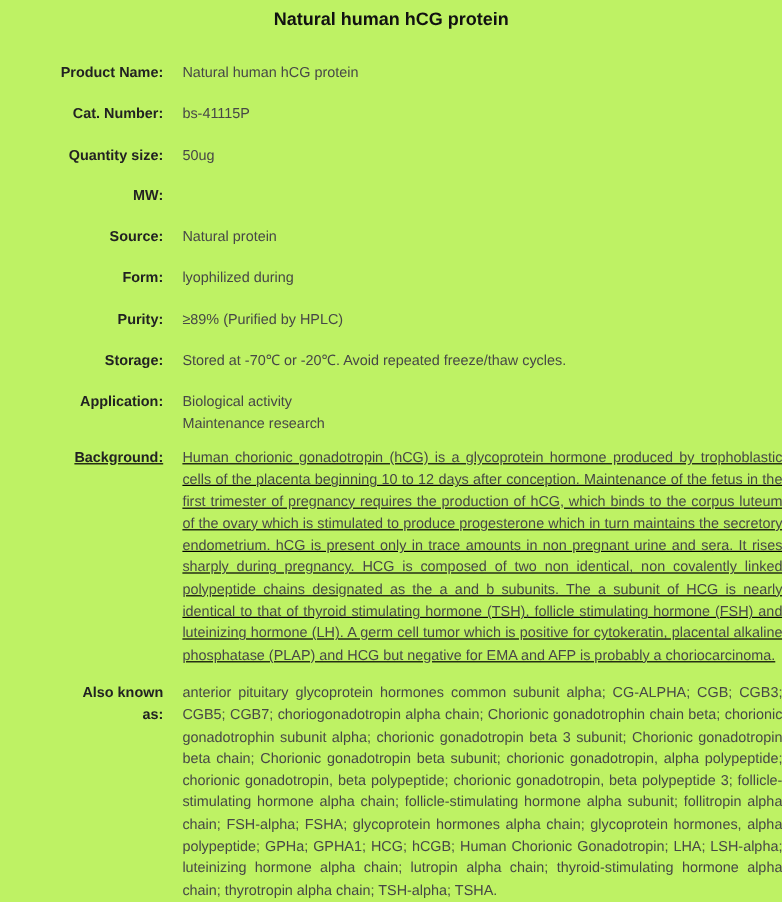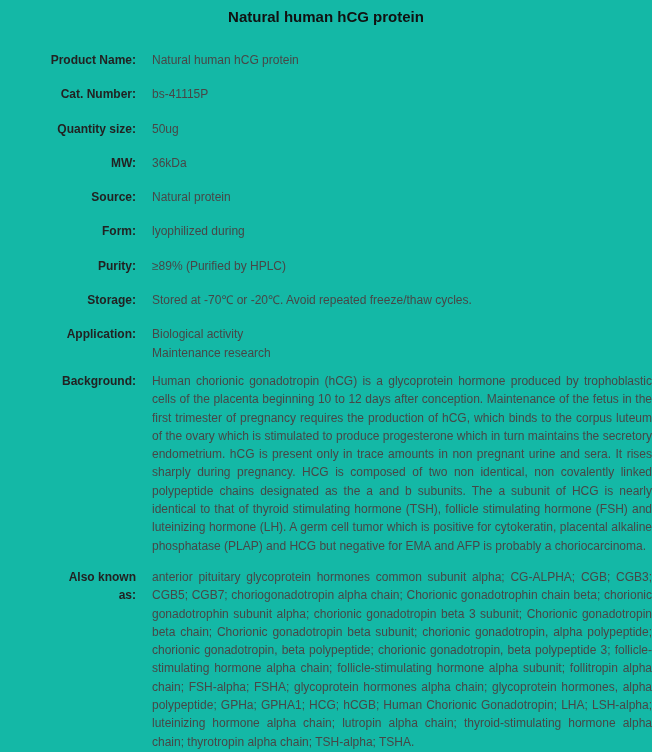--- a/index.html
+++ b/index.html
@@ -1,40 +1,40 @@
 <!DOCTYPE html>
 <html><head>
 <meta charset="utf-8">
 <style>
   html, body { margin: 0; padding: 0; background: #ffffff; }
   .page {
     position: relative;
     width: 652px;
     height: 752px;
-    background: #14b8a6;
+    background: #bef264;
     overflow: hidden;
     font-family: "Liberation Sans", sans-serif;
     -webkit-font-smoothing: antialiased;
   }
   .title {
     margin: 0;
     padding-top: 8px;
     text-align: center;
     font-size: 15px;
     font-weight: bold;
     color: #111111;
   }
   .rows { margin-top: 26px; padding-left: 32px; }
   .row {
     display: flex;
     align-items: flex-start;
     margin-bottom: 16px;
   }
   .row.tight-after { margin-bottom: 10px; }
-  .row.aka-gap     { margin-bottom: 13px; }
+  .row.aka-gap     { margin-bottom: 13px; text-decoration: underline; }
   .label {
     flex: 0 0 104px;
     width: 104px;
     text-align: right;
     font-size: 12px;
     font-weight: bold;
     color: #222222;
     line-height: 18.3px;
     box-sizing: border-box;
   }
@@ -67,21 +67,20 @@
       <div class="value">bs-41115P</div>
     </div>
 
     <div class="row">
       <div class="label">Quantity size:</div>
       <div class="value">50ug</div>
     </div>
 
     <div class="row">
       <div class="label">MW:</div>
-      <div class="value">36kDa</div>
     </div>
 
     <div class="row">
       <div class="label">Source:</div>
       <div class="value">Natural protein</div>
     </div>
 
     <div class="row">
       <div class="label">Form:</div>
       <div class="value">lyophilized during</div>

